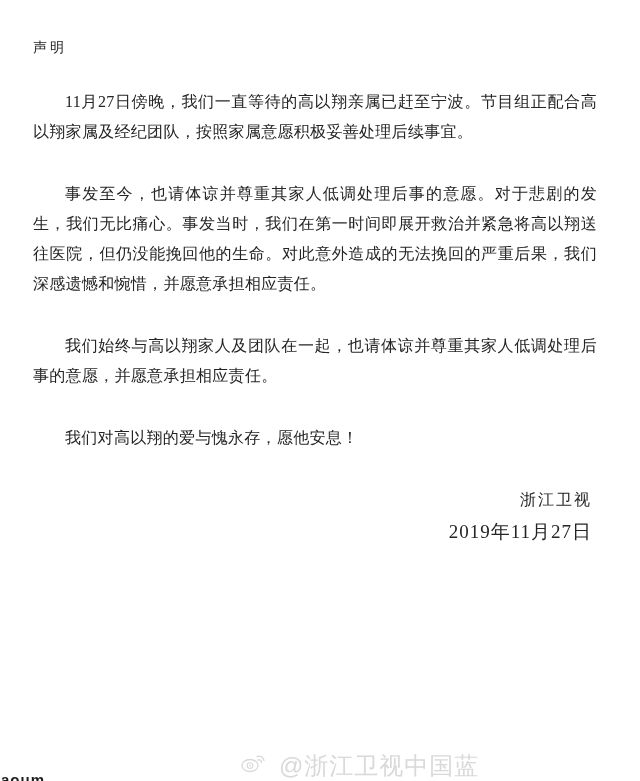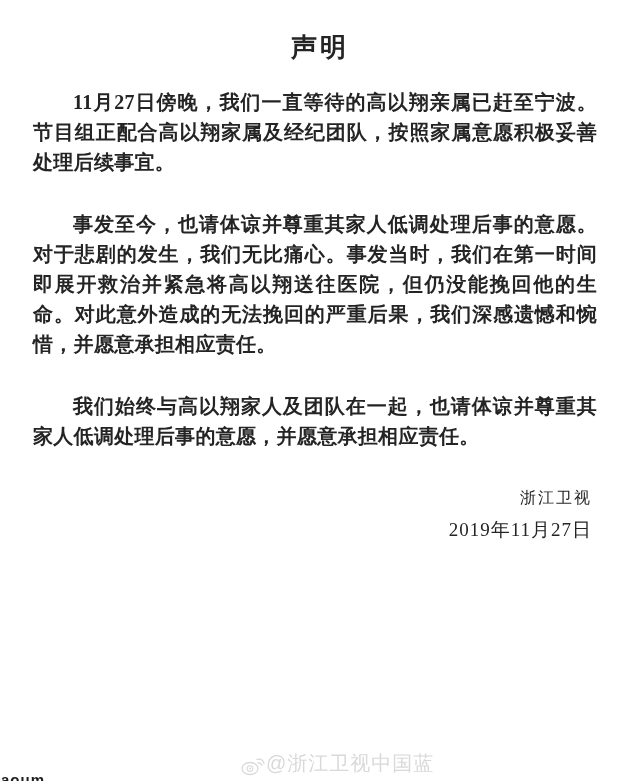--- a/index.html
+++ b/index.html
@@ -16,35 +16,34 @@
     color: #242424;
   }
   .page {
     position: relative;
     width: 640px;
     height: 781px;
     box-sizing: border-box;
     padding: 30px 33px 0 33px;
   }
   .doc-title {
-    text-align: center;
-    font-size: 26px;
-    font-weight: bold;
+    text-align: left;
+    font-size: 14px;
+    font-weight: normal;
     letter-spacing: 3px;
     margin: 4px 0 25px 0;
     line-height: 28px;
   }
   .doc-paragraph {
-    font-size: 20px;
+    font-size: 16px;
     line-height: 30px;
     text-align: justify;
     text-indent: 2em;
     margin: 0 10px 32px 0;
     letter-spacing: 0.3px;
-    font-weight: bold;
   }
   .signature-block {
     margin-top: 28px;
     text-align: right;
     padding-right: 15px;
   }
   .signature-name {
     font-size: 16px;
     line-height: 30px;
     letter-spacing: 2px;
@@ -52,25 +51,25 @@
   .signature-date {
     font-size: 19px;
     line-height: 34px;
     letter-spacing: 1px;
   }
   .watermark {
     position: absolute;
     left: 240px;
     top: 750px;
     display: flex;
-    align-items: flex-end;
-    gap: 0;
+    align-items: flex-start;
+    gap: 13px;
     color: #d9d9d9;
     font-family: "Liberation Sans", sans-serif;
-    font-size: 20px;
+    font-size: 24px;
     letter-spacing: 1px;
     user-select: none;
   }
   .watermark svg {
     display: block;
   }
   .corner-fragment {
     position: absolute;
     left: 1px;
     bottom: -7px;
@@ -88,20 +87,21 @@
 
   <h1 class="doc-title">声明</h1>
 
   <p class="doc-paragraph">11月27日傍晚，我们一直等待的高以翔亲属已赶至宁波。节目组正配合高以翔家属及经纪团队，按照家属意愿积极妥善处理后续事宜。</p>
 
   <p class="doc-paragraph">事发至今，也请体谅并尊重其家人低调处理后事的意愿。对于悲剧的发生，我们无比痛心。事发当时，我们在第一时间即展开救治并紧急将高以翔送往医院，但仍没能挽回他的生命。对此意外造成的无法挽回的严重后果，我们深感遗憾和惋惜，并愿意承担相应责任。</p>
 
 
   <p class="doc-paragraph">我们始终与高以翔家人及团队在一起，也请体谅并尊重其家人低调处理后事的意愿，并愿意承担相应责任。</p>
 
+  <p class="doc-paragraph">我们对高以翔的爱与愧永存，愿他安息！</p>
 
   <div class="signature-block">
     <div class="signature-name">浙江卫视</div>
     <div class="signature-date">2019年11月27日</div>
   </div>
 
   <div class="watermark">
     <span>
       <svg width="26" height="24" viewBox="0 0 26 24" fill="none">
         <ellipse cx="10" cy="15.5" rx="8" ry="6" stroke="#d9d9d9" stroke-width="1.3" fill="none"></ellipse>

